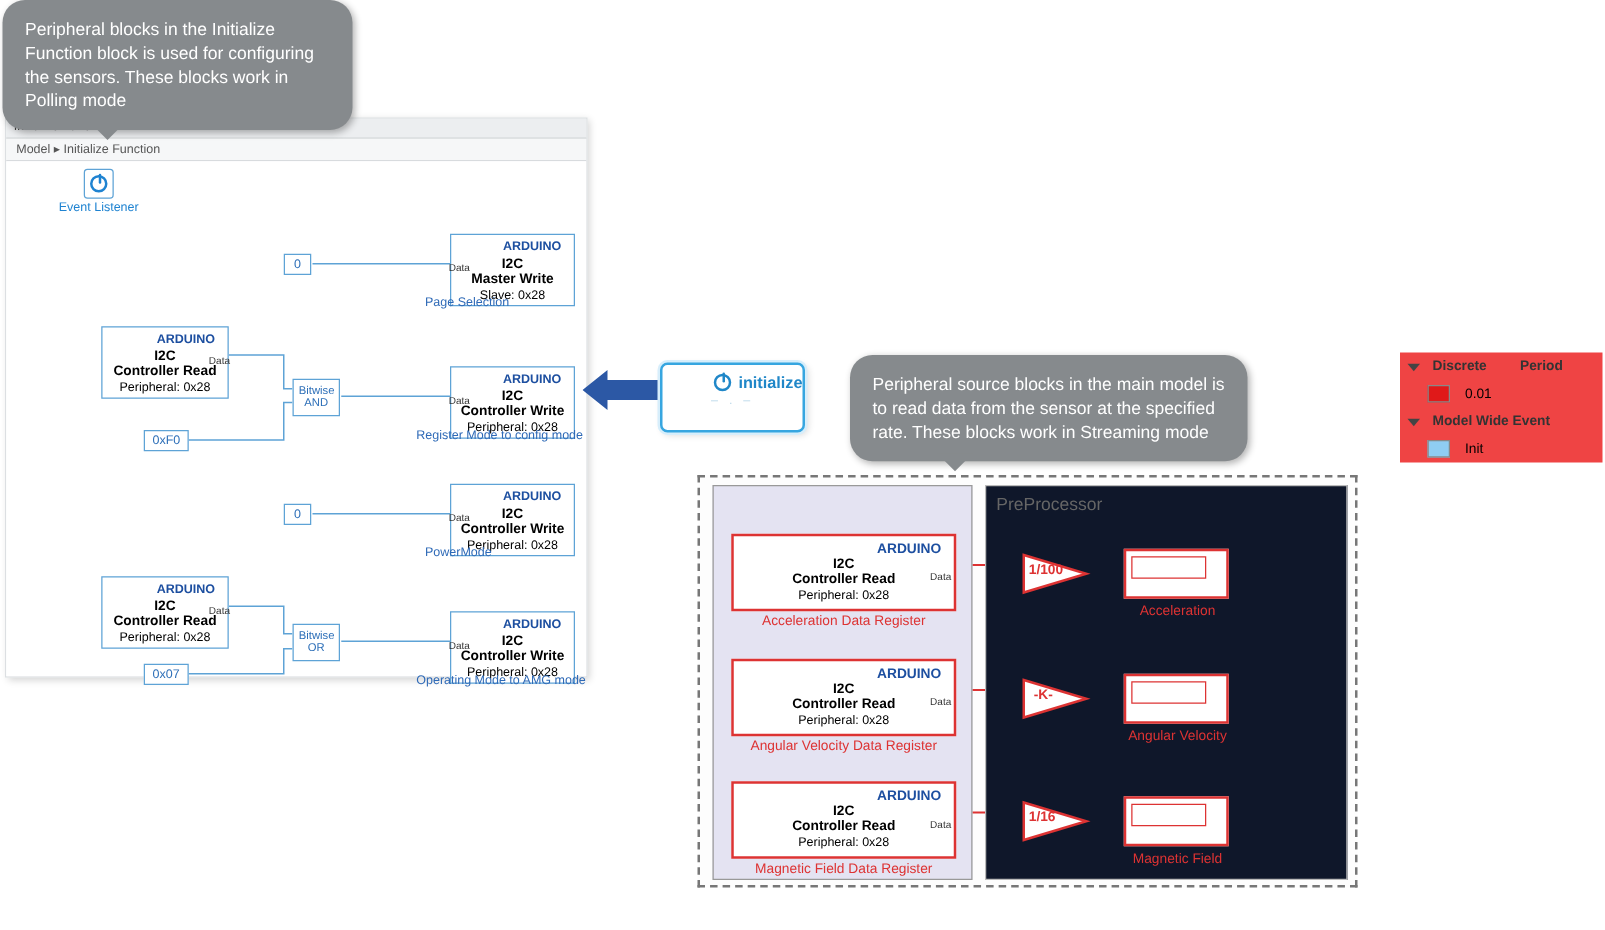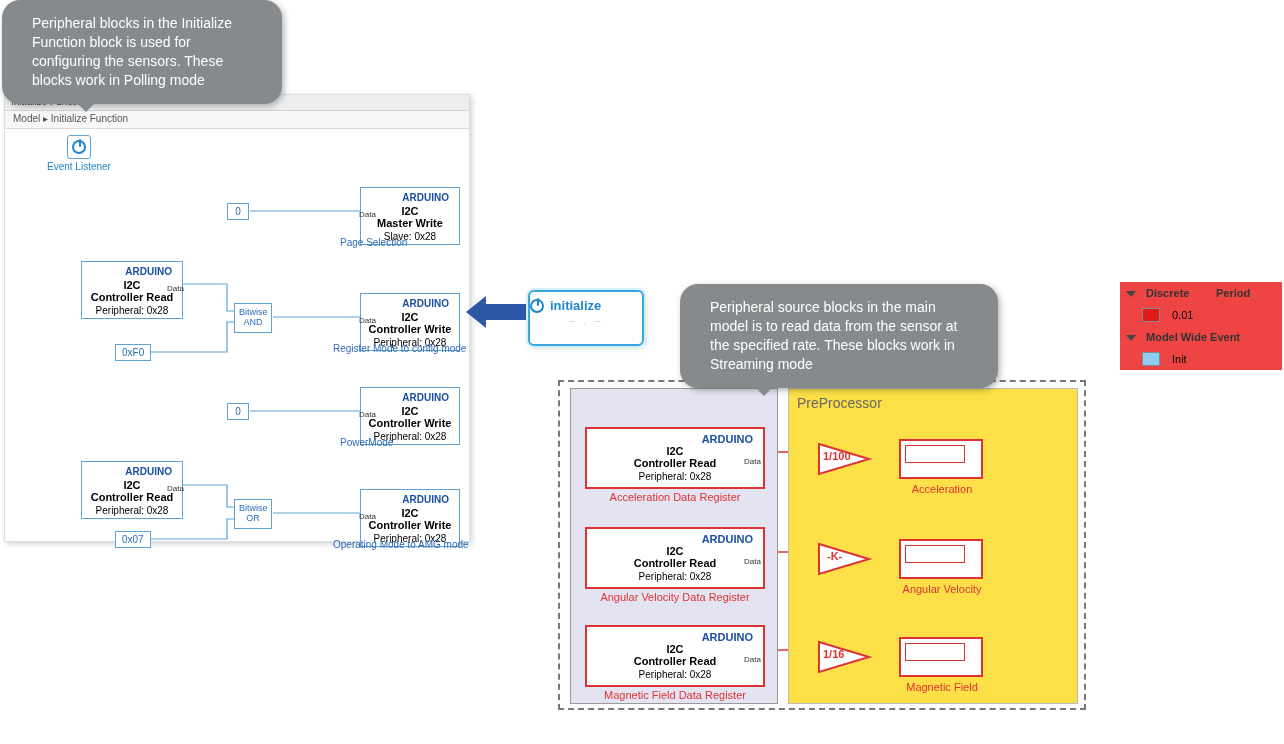--- a/index.html
+++ b/index.html
@@ -1,17 +1,17 @@
 <!DOCTYPE html>
 <html><head>
 <meta charset="utf-8">
 <style>
 * { margin: 0; padding: 0; box-sizing: border-box; }
 body { width: 1284px; height: 744px; font-family: Arial, Helvetica, sans-serif; background: #fff; position: relative; overflow: hidden; }
-.callout { position: absolute; background: #868a8d; color: #fff; border-radius: 18px; padding: 14px 30px; font-size: 14px; line-height: 1.35; box-shadow: 2px 2px 6px rgba(0,0,0,.3); z-index: 30; }
+.callout { position: absolute; background: #868a8d; color: #fff; border-radius: 18px; padding: 14px 18px; font-size: 14px; line-height: 1.35; box-shadow: 2px 2px 6px rgba(0,0,0,.3); z-index: 30; }
 .callout::after { content: ""; position: absolute; width: 0; height: 0; border: 14px solid transparent; }
 .callout-1 { top: 0; left: 2px; width: 280px; }
 .callout-1::after { bottom: -22px; left: 70px; border-top-color: #868a8d; }
 .callout-2 { top: 284px; left: 680px; width: 318px; }
 .callout-2::after { bottom: -22px; left: 70px; border-top-color: #868a8d; }
 .panel-1 { position: absolute; top: 94px; left: 4px; width: 466px; height: 448px; background: #fafbfc; border: 1px solid #dcdfe2; box-shadow: 2px 2px 6px rgba(0,0,0,.18); font-size: 10px; }
 .tabstrip { background: #eceef0; border-bottom: 1px solid #d0d3d6; height: 16px; padding: 1px 6px; color: #444; font-size: 10px; }
 .breadcrumb { background: #f6f7f8; border-bottom: 1px solid #d8dbde; height: 18px; padding: 2px 8px; color: #555; font-size: 10px; }
 .canvas-1 { position: relative; width: 100%; height: calc(100% - 34px); background: #fff; }
 .blk-blue { position: absolute; border: 1.5px solid #5ea3d6; background: #fff; text-align: center; padding: 4px 6px 2px 6px; }
@@ -22,28 +22,28 @@
 .blklabel { color: #2f6ab7; font-size: 10px; position: absolute; width: 140px; }
 .const-blue { position: absolute; border: 1.5px solid #5ea3d6; background: #fff; color: #2d6fb8; font-size: 10px; padding: 2px 6px; text-align: center; }
 .logic-blue { position: absolute; border: 1.5px solid #5ea3d6; background: #fff; color: #2d6fb8; font-size: 9px; padding: 4px 4px; text-align: center; line-height: 1.1; }
 .evt-listener { position: absolute; top: 6px; left: 42px; text-align: center; color: #1f83d1; font-size: 10px; }
 .evt-listener .icon-box { width: 24px; height: 24px; border: 1.5px solid #5ea3d6; border-radius: 3px; margin: 0 auto 2px auto; display: flex; align-items: center; justify-content: center; }
 .power-icon { width: 14px; height: 14px; border: 2px solid #1f83d1; border-radius: 50%; position: relative; }
 .power-icon::before { content: ""; position: absolute; width: 2px; height: 8px; background: #1f83d1; top: -3px; left: 5px; border-radius: 1px; }
 .arrow-big2 { position: absolute; top: 296px; left: 466px; width: 66px; height: 32px; }
 .arrow-shape { position: absolute; top: 0; left: 0; width: 66px; height: 32px; }
 .init-block { position: absolute; top: 290px; left: 528px; width: 116px; height: 56px; background: #fff; border: 2px solid #37a6e0; border-radius: 6px; box-shadow: 0 0 0 2px #d7eefb, 2px 2px 6px rgba(0,0,0,.15); text-align: center; }
-.init-block .row1 { display: flex; align-items: center; justify-content: flex-start; gap: 6px; padding-top: 6px; color: #2087c8; font-weight: bold; font-size: 13px; }
+.init-block .row1 { display: flex; align-items: center; justify-content: flex-end; gap: 6px; padding-top: 6px; color: #2087c8; font-weight: bold; font-size: 13px; }
 .init-block .row2 { color: #bcd9ea; font-size: 10px; letter-spacing: 3px; margin-top: 2px; }
 .pw2 { width: 14px; height: 14px; border: 2px solid #2087c8; border-radius: 50%; position: relative; }
 .pw2::before { content: ""; position: absolute; width: 2px; height: 8px; background: #2087c8; top: -3px; left: 5px; border-radius: 1px; }
 .panel-2 { position: absolute; top: 380px; left: 558px; width: 528px; height: 330px; border: 2px dashed #777; background: #fdfdfd; }
 .source-panel { position: absolute; top: 6px; left: 10px; width: 208px; height: 316px; background: #e4e3f2; border: 1px solid #999; }
 .source-panel .title { color: #666; font-size: 14px; padding: 6px 8px 2px 8px; }
-.preproc-panel { position: absolute; top: 6px; left: 228px; width: 290px; height: 316px; background: #fde047; border: 1px solid #bbb; }
+.preproc-panel { position: absolute; top: 6px; left: 228px; width: 290px; height: 316px; background: #0f172a; border: 1px solid #bbb; }
 .preproc-panel .title { color: #666; font-size: 14px; padding: 6px 8px 2px 8px; }
 .blk-red { position: absolute; border: 2px solid #d33; background: #fff; text-align: center; padding: 4px 6px 2px 6px; left: 14px; width: 180px; height: 62px; }
 .blk-red .vendor { color: #1d4fa0; font-weight: bold; font-size: 11px; text-align: right; padding-right: 4px; }
 .blk-red .l1 { font-weight: bold; font-size: 11px; margin-top: 0; }
 .blk-red .l2 { font-weight: bold; font-size: 11px; }
 .blk-red .l3 { font-size: 10px; margin-top: 2px; }
 .redlabel { color: #d33; font-size: 11px; position: absolute; left: 14px; width: 180px; text-align: center; }
 .gain { position: absolute; width: 50px; height: 30px; }
 .gain svg { overflow: visible; }
 .gain .txt { position: absolute; top: 6px; left: 4px; color: #d33; font-size: 11px; font-weight: bold; }

